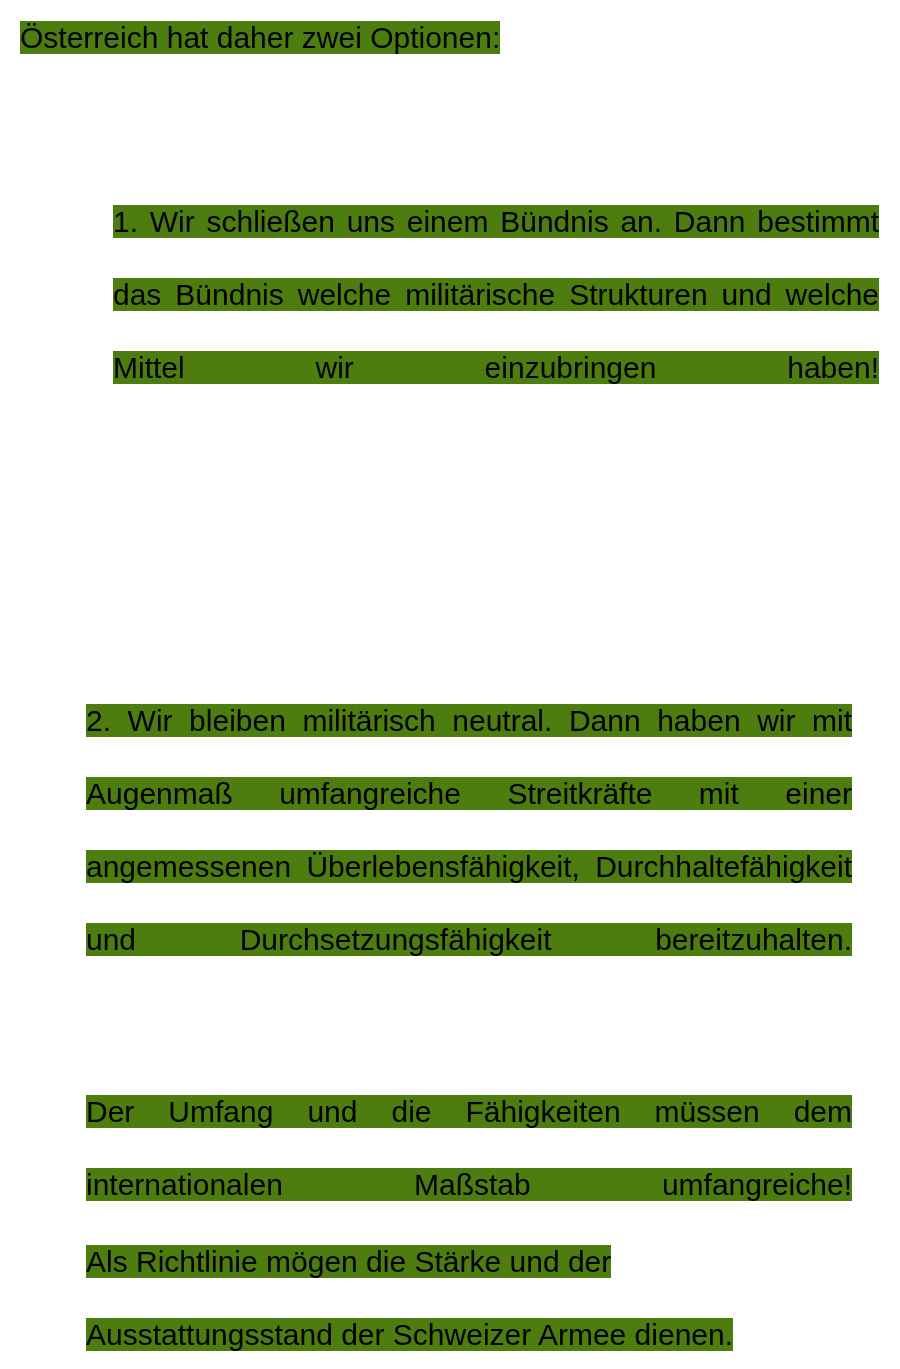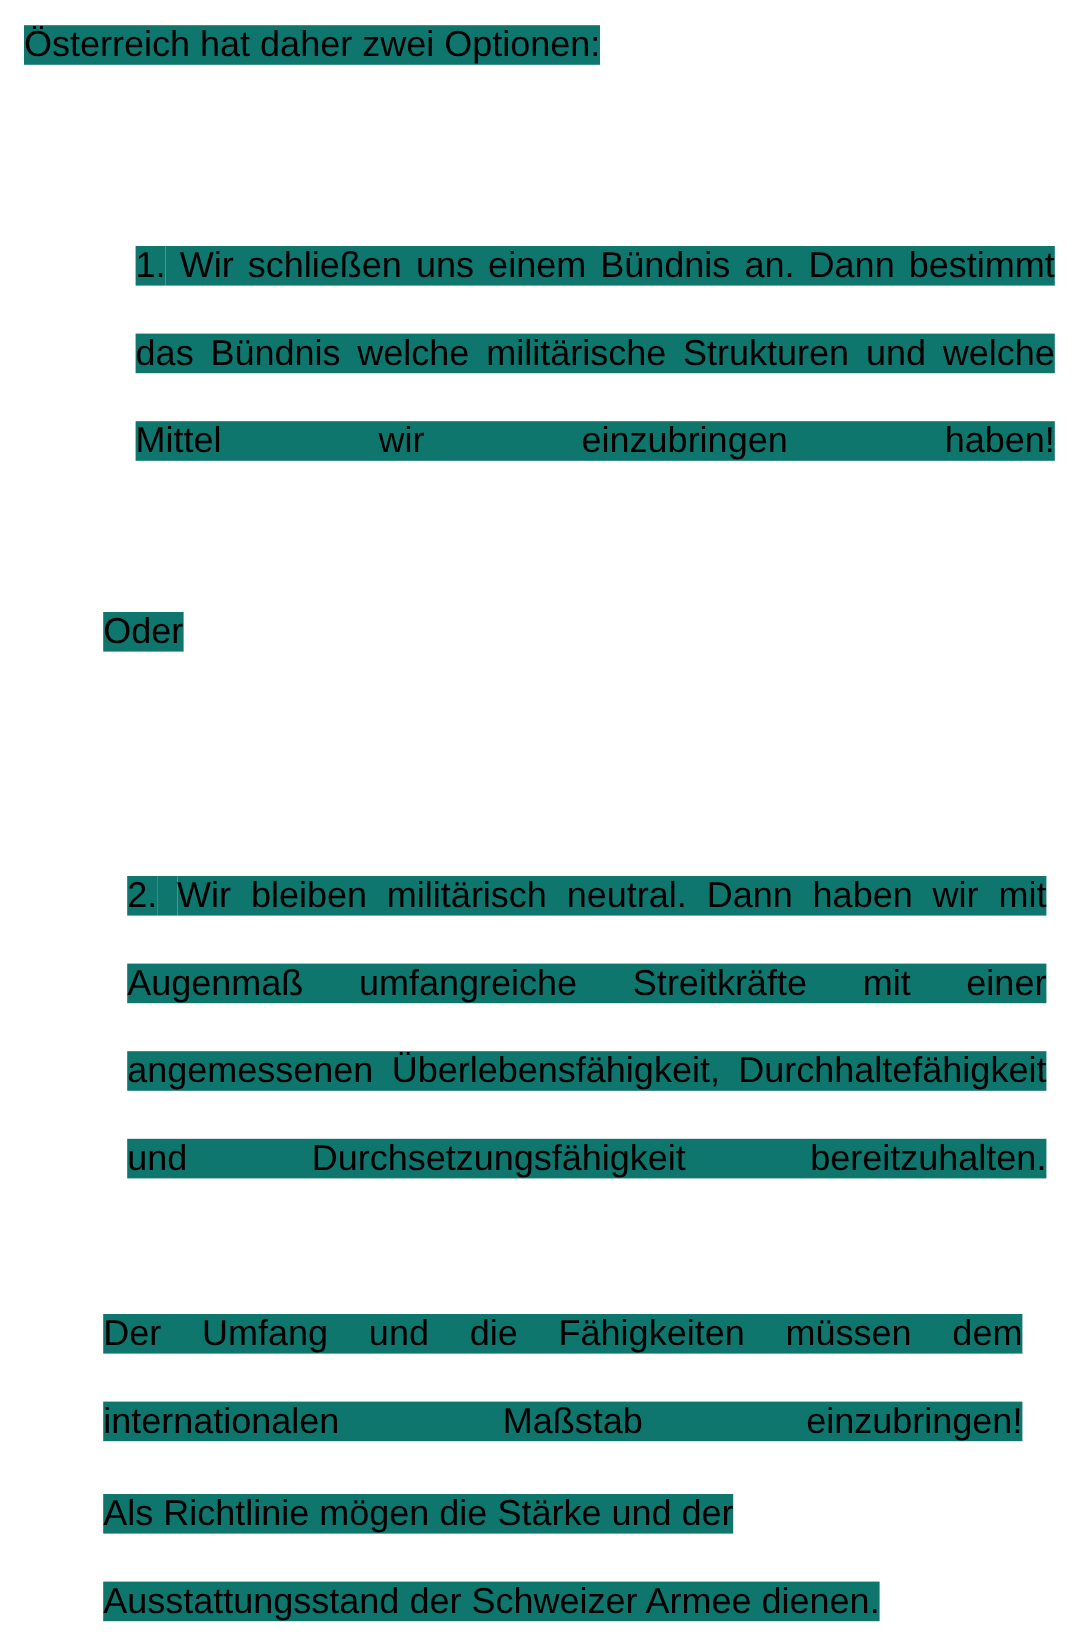--- a/index.html
+++ b/index.html
@@ -16,21 +16,21 @@
   }
   .page {
     position: relative;
     width: 900px;
     height: 1369px;
     box-sizing: border-box;
   }
 
   
   .hl {
-    background: #0f766e;
+    background: #4d7c0f;
     color: #000000;
     box-decoration-break: clone;
     -webkit-box-decoration-break: clone;
   }
 
   
   .intro {
     position: absolute;
     left: 20px;
     top: 16px;
@@ -63,21 +63,21 @@
     text-align: justify;
   }
   .justified::after {
     content: "";
     display: inline-block;
     width: 100%;
   }
 
   #b-opt1 { top: 185px; margin-left: 27px; }
   #b-oder { top: 505px; left: 86px; }
-  #b-opt2 { top: 710px; margin-left: 20px; }
+  #b-opt2 { top: 684px; }
   #b-umfang { top: 1075px; }
   #b-richtlinie { top: 1225px; }
 
   .oder {
     font-size: 30px;
     line-height: 44px;
     white-space: nowrap;
   }
 </style>
 </head>
@@ -88,35 +88,30 @@
   <div class="intro">
     <span class="hl">Österreich hat daher zwei Optionen:</span>
   </div>
 
   <div class="block" id="b-opt1">
     <div class="para justified">
       <span class="hl">1.</span><span class="hl">&nbsp;</span><span class="hl">Wir schließen uns einem Bündnis an. Dann bestimmt das Bündnis welche militärische Strukturen und welche Mittel wir einzubringen haben!</span>
     </div>
   </div>
 
-  <div class="block" id="b-oder">
-    <div class="oder">
-      <span class="hl">Oder</span>
-    </div>
-  </div>
 
   <div class="block" id="b-opt2">
     <div class="para justified">
       <span class="hl">2.</span><span class="hl">&nbsp;</span><span class="hl">Wir bleiben militärisch neutral. Dann haben wir mit Augenmaß umfangreiche Streitkräfte mit einer angemessenen Überlebensfähigkeit, Durchhaltefähigkeit und Durchsetzungsfähigkeit bereitzuhalten.</span>
     </div>
   </div>
 
   <div class="block" id="b-umfang">
     <div class="para justified">
-      <span class="hl">Der Umfang und die Fähigkeiten müssen dem internationalen Maßstab einzubringen!</span>
+      <span class="hl">Der Umfang und die Fähigkeiten müssen dem internationalen Maßstab umfangreiche!</span>
     </div>
   </div>
 
   <div class="block" id="b-richtlinie">
     <div class="para nojustify">
       <span class="hl">Als Richtlinie mögen die Stärke und der Ausstattungsstand der Schweizer Armee dienen.</span>
     </div>
   </div>
 
 </div>

